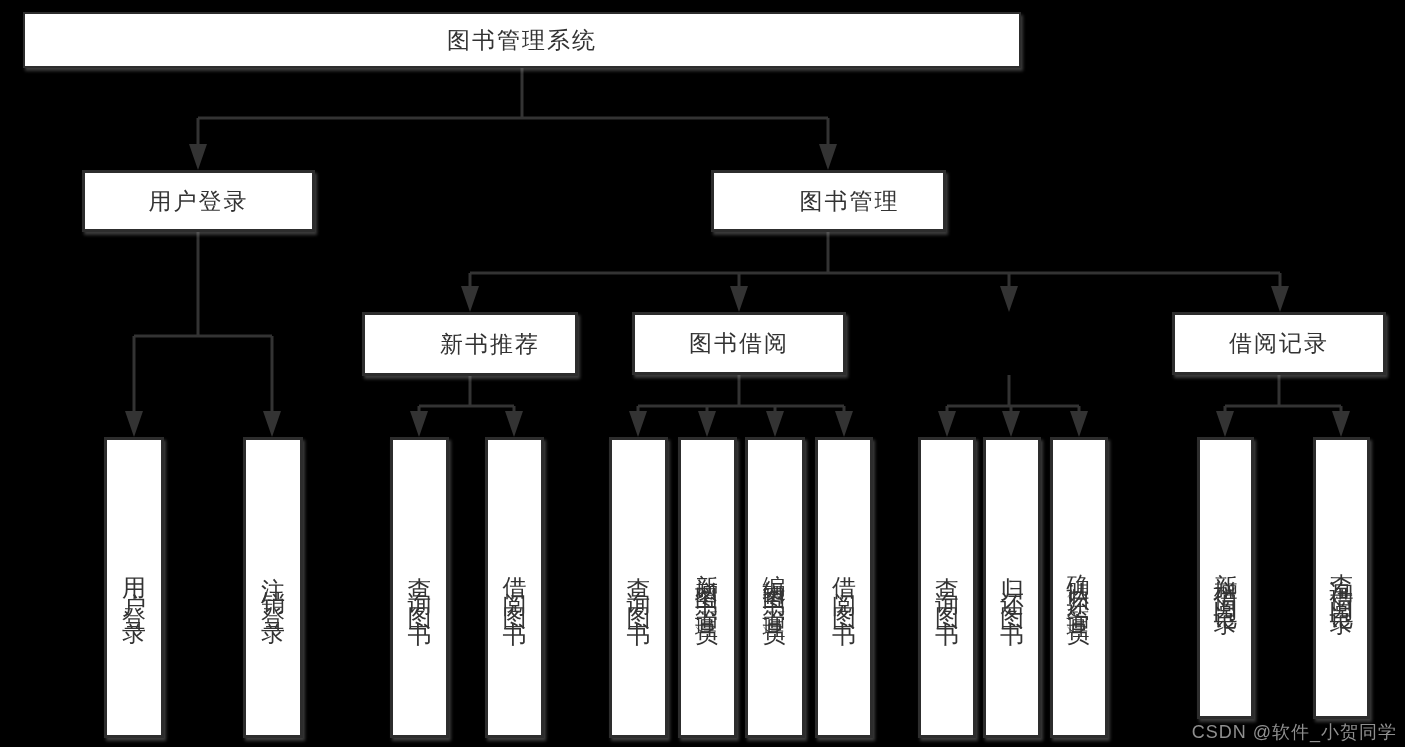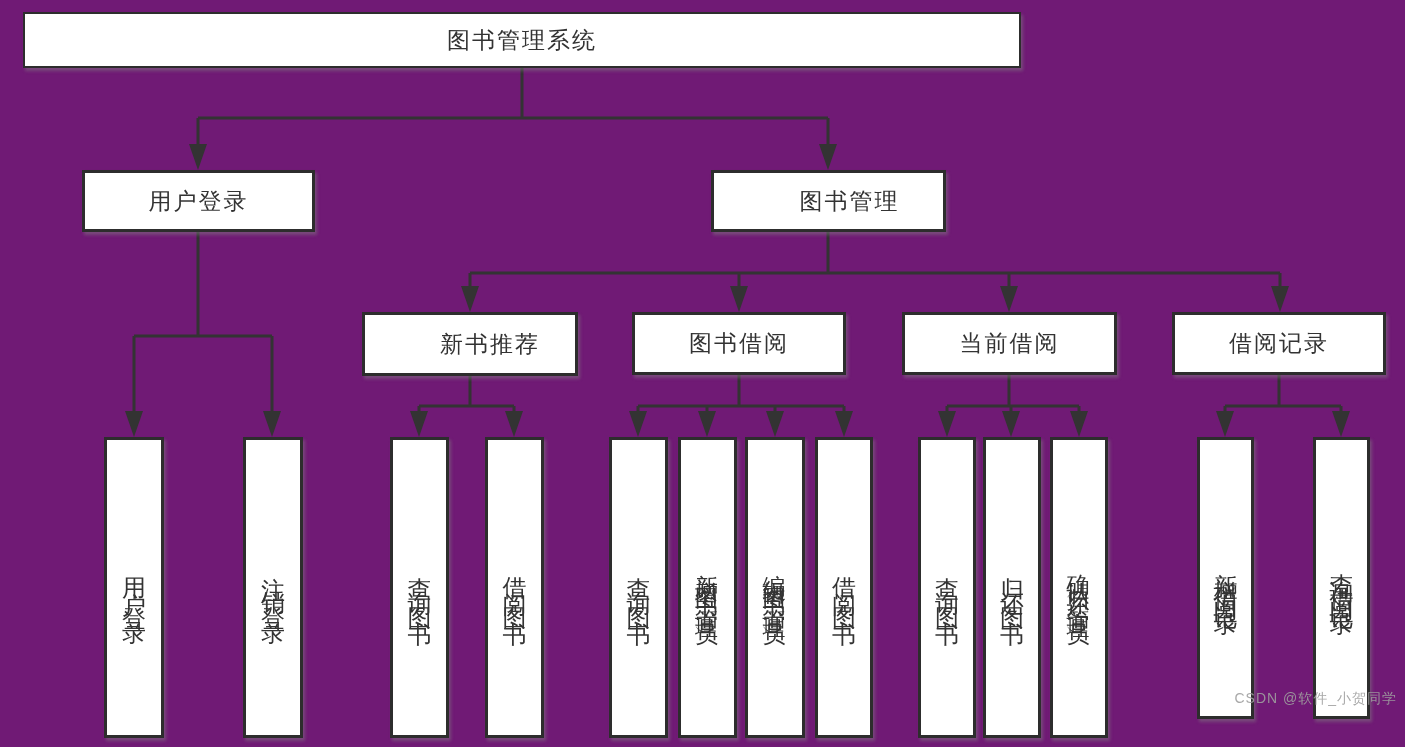--- a/index.html
+++ b/index.html
@@ -1,20 +1,20 @@
 <!DOCTYPE html>
 <html><head>
 <meta charset="utf-8">
 <style>
   html, body { margin: 0; padding: 0; background: #ffffff; }
   .canvas {
     position: relative;
     width: 1405px;
     height: 747px;
-    background: #701a75;
+    background: #000000;
     font-family: "Liberation Sans", sans-serif;
     overflow: hidden;
   }
   .connectors {
     position: absolute;
     left: 0; top: 0;
     width: 1405px; height: 747px;
     pointer-events: none;
   }
   .node {
@@ -37,22 +37,22 @@
     font-size: 24px;
     color: #333333;
     white-space: nowrap;
   }
   .leaf.v4 .vtext { letter-spacing: 15px; }
   .leaf.v6 .vtext { letter-spacing: 8px; }
   .leaf.v9 .vtext { letter-spacing: 7px; font-size: 23px; }
   .watermark {
     position: absolute;
     right: 8px;
-    top: 690px;
-    font-size: 14px;
+    top: 720px;
+    font-size: 18px;
     color: rgba(158,158,158,0.9);
     letter-spacing: 1px;
     z-index: 5;
     white-space: nowrap;
   }
 </style>
 </head>
 <body>
 
 <div class="canvas">
@@ -90,21 +90,20 @@
     </g>
   </svg>
 
   <div class="node root" style="left:23px; top:12px; width:998px; height:56px;">图书管理系统</div>
 
   <div class="node h2" style="left:82px; top:170px; width:233px; height:62px;">用户登录</div>
   <div class="node h2" style="left:711px; top:170px; width:235px; height:62px;padding-left:42px;">图书管理</div>
 
   <div class="node h3" style="left:362px; top:312px; width:216px; height:64px;padding-left:40px;">新书推荐</div>
   <div class="node h3" style="left:632px; top:312px; width:214px; height:63px;text-align:right;">图书借阅</div>
-  <div class="node h3" style="left:902px; top:312px; width:215px; height:63px;">当前借阅</div>
   <div class="node h3" style="left:1172px; top:312px; width:214px; height:63px;">借阅记录</div>
 
   <div class="node leaf v4" style="left:104px; top:437px; width:60px; height:301px;">
     <span class="vtext">用户登录</span>
   </div>
   <div class="node leaf v4" style="left:243px; top:437px; width:60px; height:301px;">
     <span class="vtext">注销登录</span>
   </div>
 
   <div class="node leaf v4" style="left:390px; top:437px; width:59px; height:301px;">

